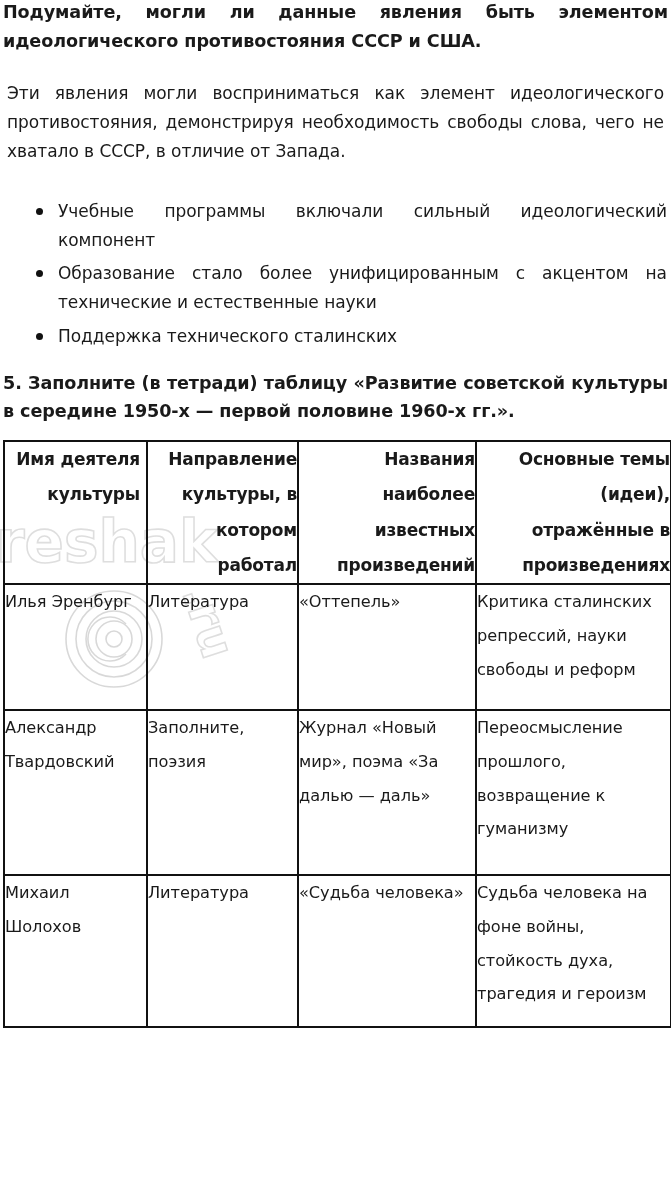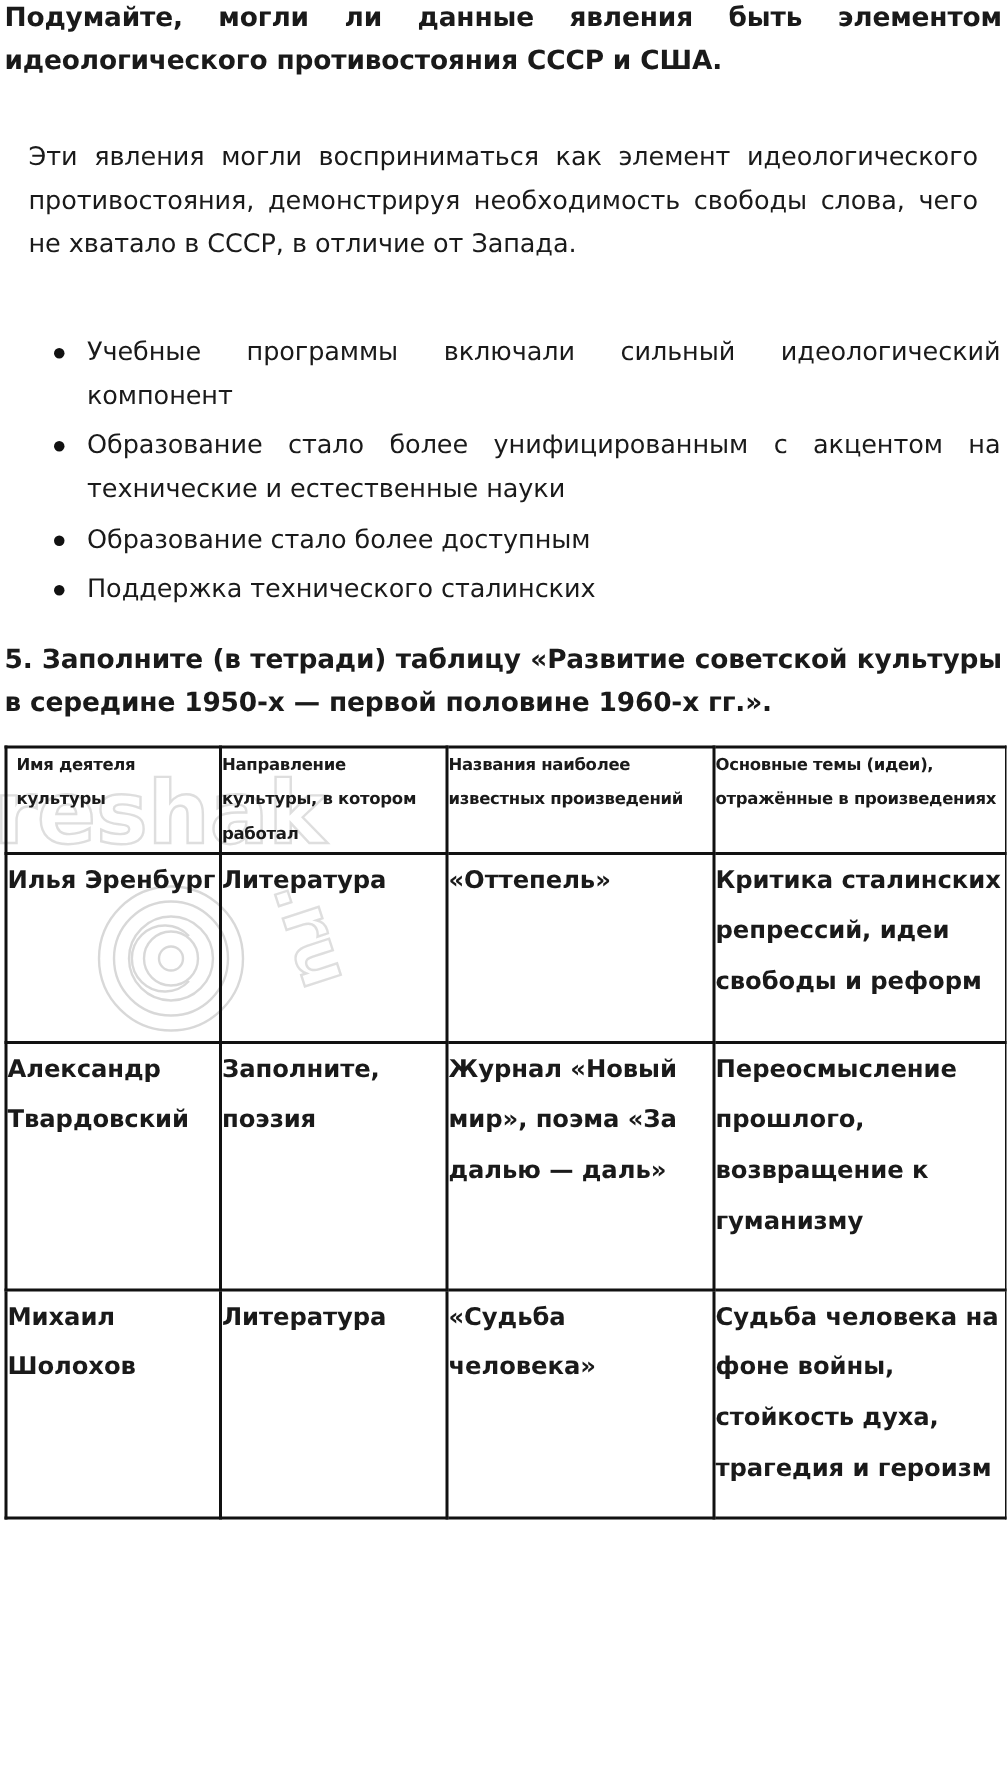--- a/index.html
+++ b/index.html
@@ -57,21 +57,21 @@
   }
   .q-head.first {
     margin-top: -2px;
   }
 
   .para {
     font-size: 17px;
     line-height: 1.72;
     text-align: justify;
     text-align-last: left;
-    margin: 16px;
+    margin: 4px;
     padding: 0 1px;
     letter-spacing: -0.05px;
   }
 
   .spacer-sm { height: 14px; }
   .spacer-md { height: 20px; }
 
   ul.bullets {
     list-style: none;
     margin: 6px 0 0 0;
@@ -112,32 +112,32 @@
   }
   table.culture-table td,
   table.culture-table th {
     border: 2px solid #111;
     vertical-align: top;
     padding: 0;
     background: transparent;
   }
 
   th.col-head {
-    text-align: left;
+    text-align: right;
     font-weight: bold;
-    font-size: 11px;
+    font-size: 17px;
     line-height: 2.08;
     padding: 7px 4px 22px 4px;
     letter-spacing: -0.2px;
   }
   th.col-head.c1 { padding-left: 6px; padding-right: 6px; }
 
   td.cell {
     font-size: 16.2px;
-    font-weight: bold;
+    font-weight: normal;
     line-height: 2.08;
     padding: 8px 6px 20px 9px;
     text-align: left;
     letter-spacing: -0.05px;
     border-radius: 16px;
   }
 
   col.c1 { width: 143px; }
   col.c2 { width: 151px; }
   col.c3 { width: 178px; }
@@ -177,24 +177,20 @@
 
 
     <ul class="bullets">
       <li>
         <span class="dot"></span>
         <span>Учебные программы включали сильный идеологический компонент</span>
       </li>
       <li>
         <span class="dot"></span>
         <span>Образование стало более унифицированным с акцентом на технические и естественные науки</span>
-      </li>
-      <li>
-        <span class="dot"></span>
-        <span>Образование стало более доступным</span>
       </li>
       <li>
         <span class="dot"></span>
         <span>Поддержка технического сталинских</span>
       </li>
     </ul>
 
     <div class="spacer-sm"></div>
 
     <p class="q-head">5. Заполните (в тетради) таблицу «Развитие советской культуры в середине 1950-х — первой половине 1960-х гг.».</p>
@@ -212,21 +208,21 @@
           <th class="col-head">Направление культуры, в котором работал</th>
           <th class="col-head">Названия наиболее известных произведений</th>
           <th class="col-head">Основные темы (идеи), отражённые в произведениях</th>
         </tr>
       </thead>
       <tbody>
         <tr class="row-1">
           <td class="cell">Илья Эренбург</td>
           <td class="cell">Литература</td>
           <td class="cell">«Оттепель»</td>
-          <td class="cell">Критика сталинских репрессий, идеи свободы и реформ</td>
+          <td class="cell">Критика сталинских репрессий, науки свободы и реформ</td>
         </tr>
         <tr class="row-2">
           <td class="cell">Александр Твардовский</td>
           <td class="cell">Заполните, поэзия</td>
           <td class="cell">Журнал «Новый мир», поэма «За далью — даль»</td>
           <td class="cell">Переосмысление прошлого, возвращение к гуманизму</td>
         </tr>
         <tr class="row-3">
           <td class="cell">Михаил Шолохов</td>
           <td class="cell">Литература</td>

